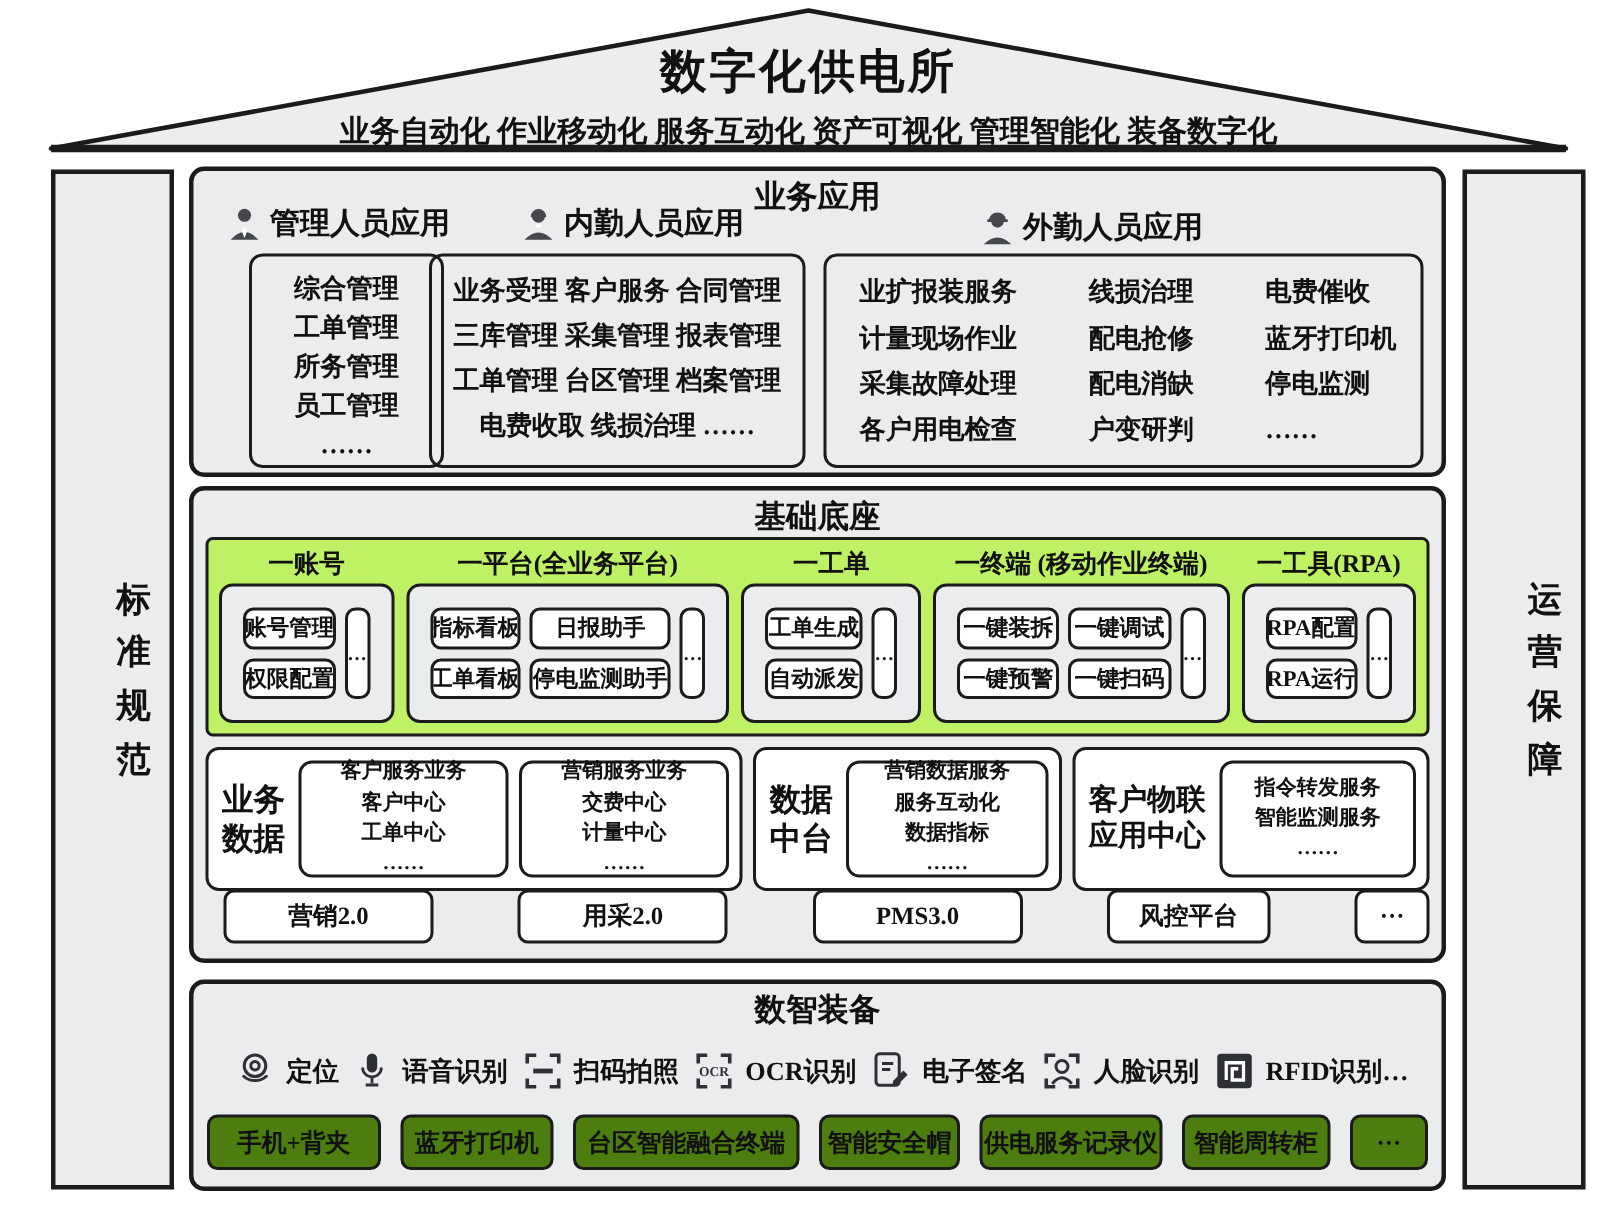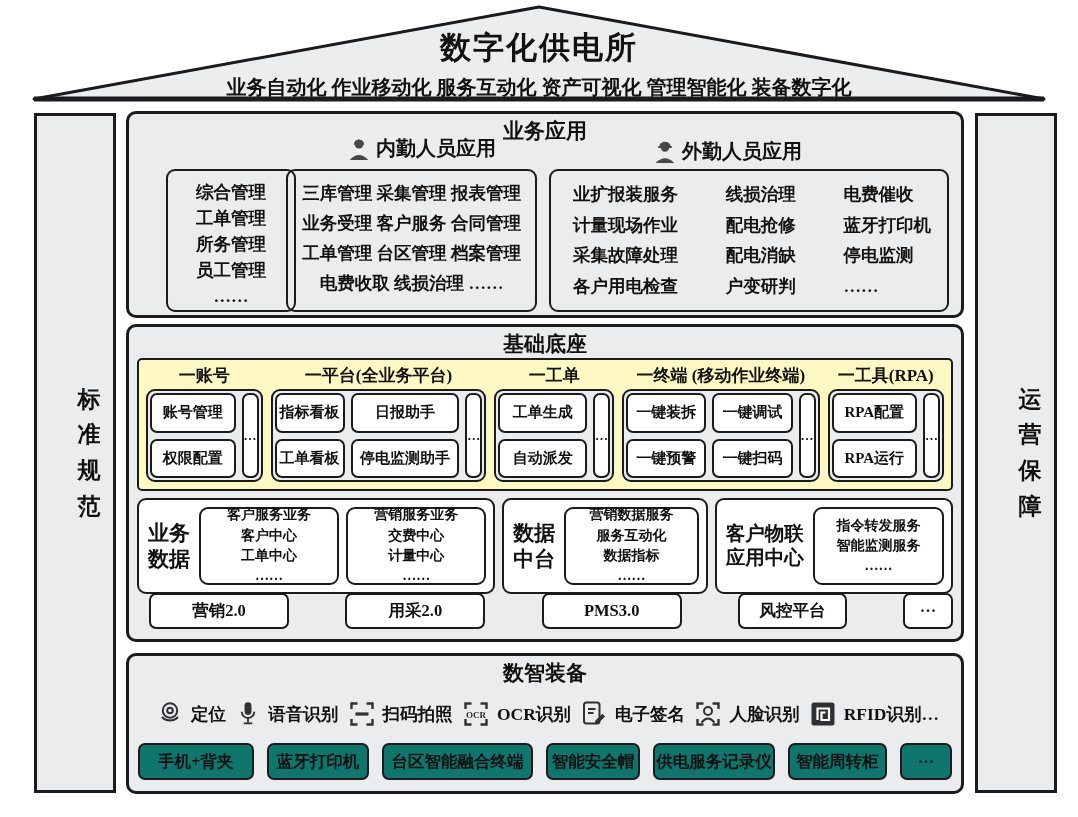--- a/index.html
+++ b/index.html
@@ -32,27 +32,27 @@
   .al1{left:22px;top:21px;} .al2{left:218px;top:21px;} .al3{left:524px;top:24px;}
   .app-box{position:absolute;top:55px;height:143px;border:2.5px solid #1b1b1d;border-radius:9px;box-sizing:border-box;}
   .ab1{left:37px;width:130px;padding-top:8px;}
   .ab1 .app-line{text-align:center;font-size:17.5px;line-height:26px;}
   .ab2{left:157px;width:251px;padding:7px 8px 0;}
   .ab2 .app-line{text-align:center;font-size:17.5px;line-height:30px;white-space:nowrap;}
   .ab3{left:420px;width:400px;padding:8px 16px 0 22px;display:flex;justify-content:space-between;box-sizing:border-box;}
   .app-col .app-line{font-size:17.5px;line-height:30.5px;white-space:nowrap;}
 
   
-  .platforms-row{position:absolute;left:8px;right:8px;top:31px;height:133px;background:#fef9c3;
+  .platforms-row{position:absolute;left:8px;right:8px;top:31px;height:133px;background:#bef264;
                  border:2.5px solid #1b1b1d;border-radius:5px;box-sizing:border-box;
                  display:flex;gap:8px;padding:2px 7px 7px;}
   .pcol{display:flex;flex-direction:column;min-width:0;}
   .pc1{flex:0 0 14.6%;} .pc2{flex:1 1 26.5%;} .pc3{flex:0 0 15.0%;} .pc4{flex:1 1 24.2%;} .pc5{flex:0 0 14.6%;}
   .pcol-header{height:27px;line-height:27px;text-align:center;font-size:17px;white-space:nowrap;}
-  .pcol-body{flex:1;background:#ebecee;border:2.5px solid #1b1b1d;border-radius:9px;padding:2px;
+  .pcol-body{flex:1;background:#ebecee;border:2.5px solid #1b1b1d;border-radius:9px;padding:14px;
              display:grid;grid-template-rows:1fr 1fr;gap:6px;box-sizing:border-box;min-width:0;}
   .body-2{grid-template-columns:1fr 17px;}
   .body-2 .cell:nth-child(1){grid-area:1/1;}
   .body-2 .cell:nth-child(2){grid-area:2/1;}
   .body-2 .more-cell{grid-area:1/2/3/3;}
   .body-4a{grid-template-columns:1fr 1.55fr 17px;}
   .body-4b{grid-template-columns:1fr 1fr 17px;}
   .body-4a .cell:nth-child(1),.body-4b .cell:nth-child(1){grid-area:1/1;}
   .body-4a .cell:nth-child(2),.body-4b .cell:nth-child(2){grid-area:1/2;}
   .body-4a .cell:nth-child(3),.body-4b .cell:nth-child(3){grid-area:2/1;}
@@ -76,21 +76,21 @@
   .systems-row{position:absolute;left:8px;right:8px;top:266px;height:36px;display:flex;justify-content:space-between;margin-left:12px;}
   .sys-box{background:#fff;border:2.5px solid #1b1b1d;border-radius:7px;box-sizing:border-box;
            display:flex;align-items:center;justify-content:center;font-size:16.5px;white-space:nowrap;}
   .sy1,.sy2,.sy3,.sy4{width:17.4%;} .sy5{width:13.5%;} .sy6{width:6.2%;}
 
   
   .cap-row{position:absolute;left:26px;right:22px;top:36px;height:44px;display:flex;align-items:center;
            justify-content:space-between;}
   .cap{display:flex;align-items:center;gap:6px;font-size:17.5px;white-space:nowrap;}
   .dev-row{position:absolute;left:9px;right:9px;top:87px;height:37px;display:flex;justify-content:space-between;}
-  .dev-box{background:#0f766e;border:2.5px solid #1b1b1d;border-radius:7px;box-sizing:border-box;
+  .dev-box{background:#4d7c0f;border:2.5px solid #1b1b1d;border-radius:7px;box-sizing:border-box;
            display:flex;align-items:center;justify-content:center;font-size:16.5px;white-space:nowrap;}
   .d1{width:14.2%;} .d2{width:12.6%;} .d3{width:18.5%;} .d4{width:11.6%;} .d5{width:14.9%;} .d6{width:12.2%;} .d7{width:6.4%;}
 </style>
 </head>
 <body>
 
 <div class="canvas">
 
   <div class="roof">
     <svg width="1020" height="102" viewBox="0 0 1020 102">
@@ -104,20 +104,28 @@
   <div class="pillar pillar-left">
     <div class="pillar-text">标准规范</div>
   </div>
   <div class="pillar pillar-right">
     <div class="pillar-text">运营保障</div>
   </div>
 
   <div class="section sec-apps">
     <div class="sec-title">业务应用</div>
 
+    <div class="app-label al1">
+      <svg width="24" height="24" viewBox="0 0 22 22">
+        <circle cx="11" cy="6" r="4" fill="#45484b"></circle>
+        <path d="M2.5 21 Q11 11.5 19.5 21 Z" fill="#45484b"></path>
+        <path d="M11 13 l1.8 2.3 -1.8 4.6 -1.8 -4.6 z" fill="#fff"></path>
+      </svg>
+      <span>管理人员应用</span>
+    </div>
 
     <div class="app-label al2">
       <svg width="24" height="24" viewBox="0 0 22 22">
         <circle cx="11" cy="6.5" r="4" fill="#45484b"></circle>
         <path d="M6.2 7 a4.8 4.8 0 0 1 9.6 0" fill="#45484b"></path>
         <path d="M2.5 21 Q11 12 19.5 21 Z" fill="#45484b"></path>
         <rect x="9.2" y="11.5" width="3.6" height="2" fill="#fff"></rect>
       </svg>
       <span>内勤人员应用</span>
     </div>
@@ -134,22 +142,22 @@
 
     <div class="app-box ab1">
       <div class="app-line">综合管理</div>
       <div class="app-line">工单管理</div>
       <div class="app-line">所务管理</div>
       <div class="app-line">员工管理</div>
       <div class="app-line">……</div>
     </div>
 
     <div class="app-box ab2">
+      <div class="app-line">业务受理 客户服务 合同管理</div>
       <div class="app-line">三库管理 采集管理 报表管理</div>
-      <div class="app-line">业务受理 客户服务 合同管理</div>
       <div class="app-line">工单管理 台区管理 档案管理</div>
       <div class="app-line">电费收取 线损治理 ……</div>
     </div>
 
     <div class="app-box ab3">
       <div class="app-col">
         <div class="app-line">业扩报装服务</div>
         <div class="app-line">计量现场作业</div>
         <div class="app-line">采集故障处理</div>
         <div class="app-line">各户用电检查</div>

